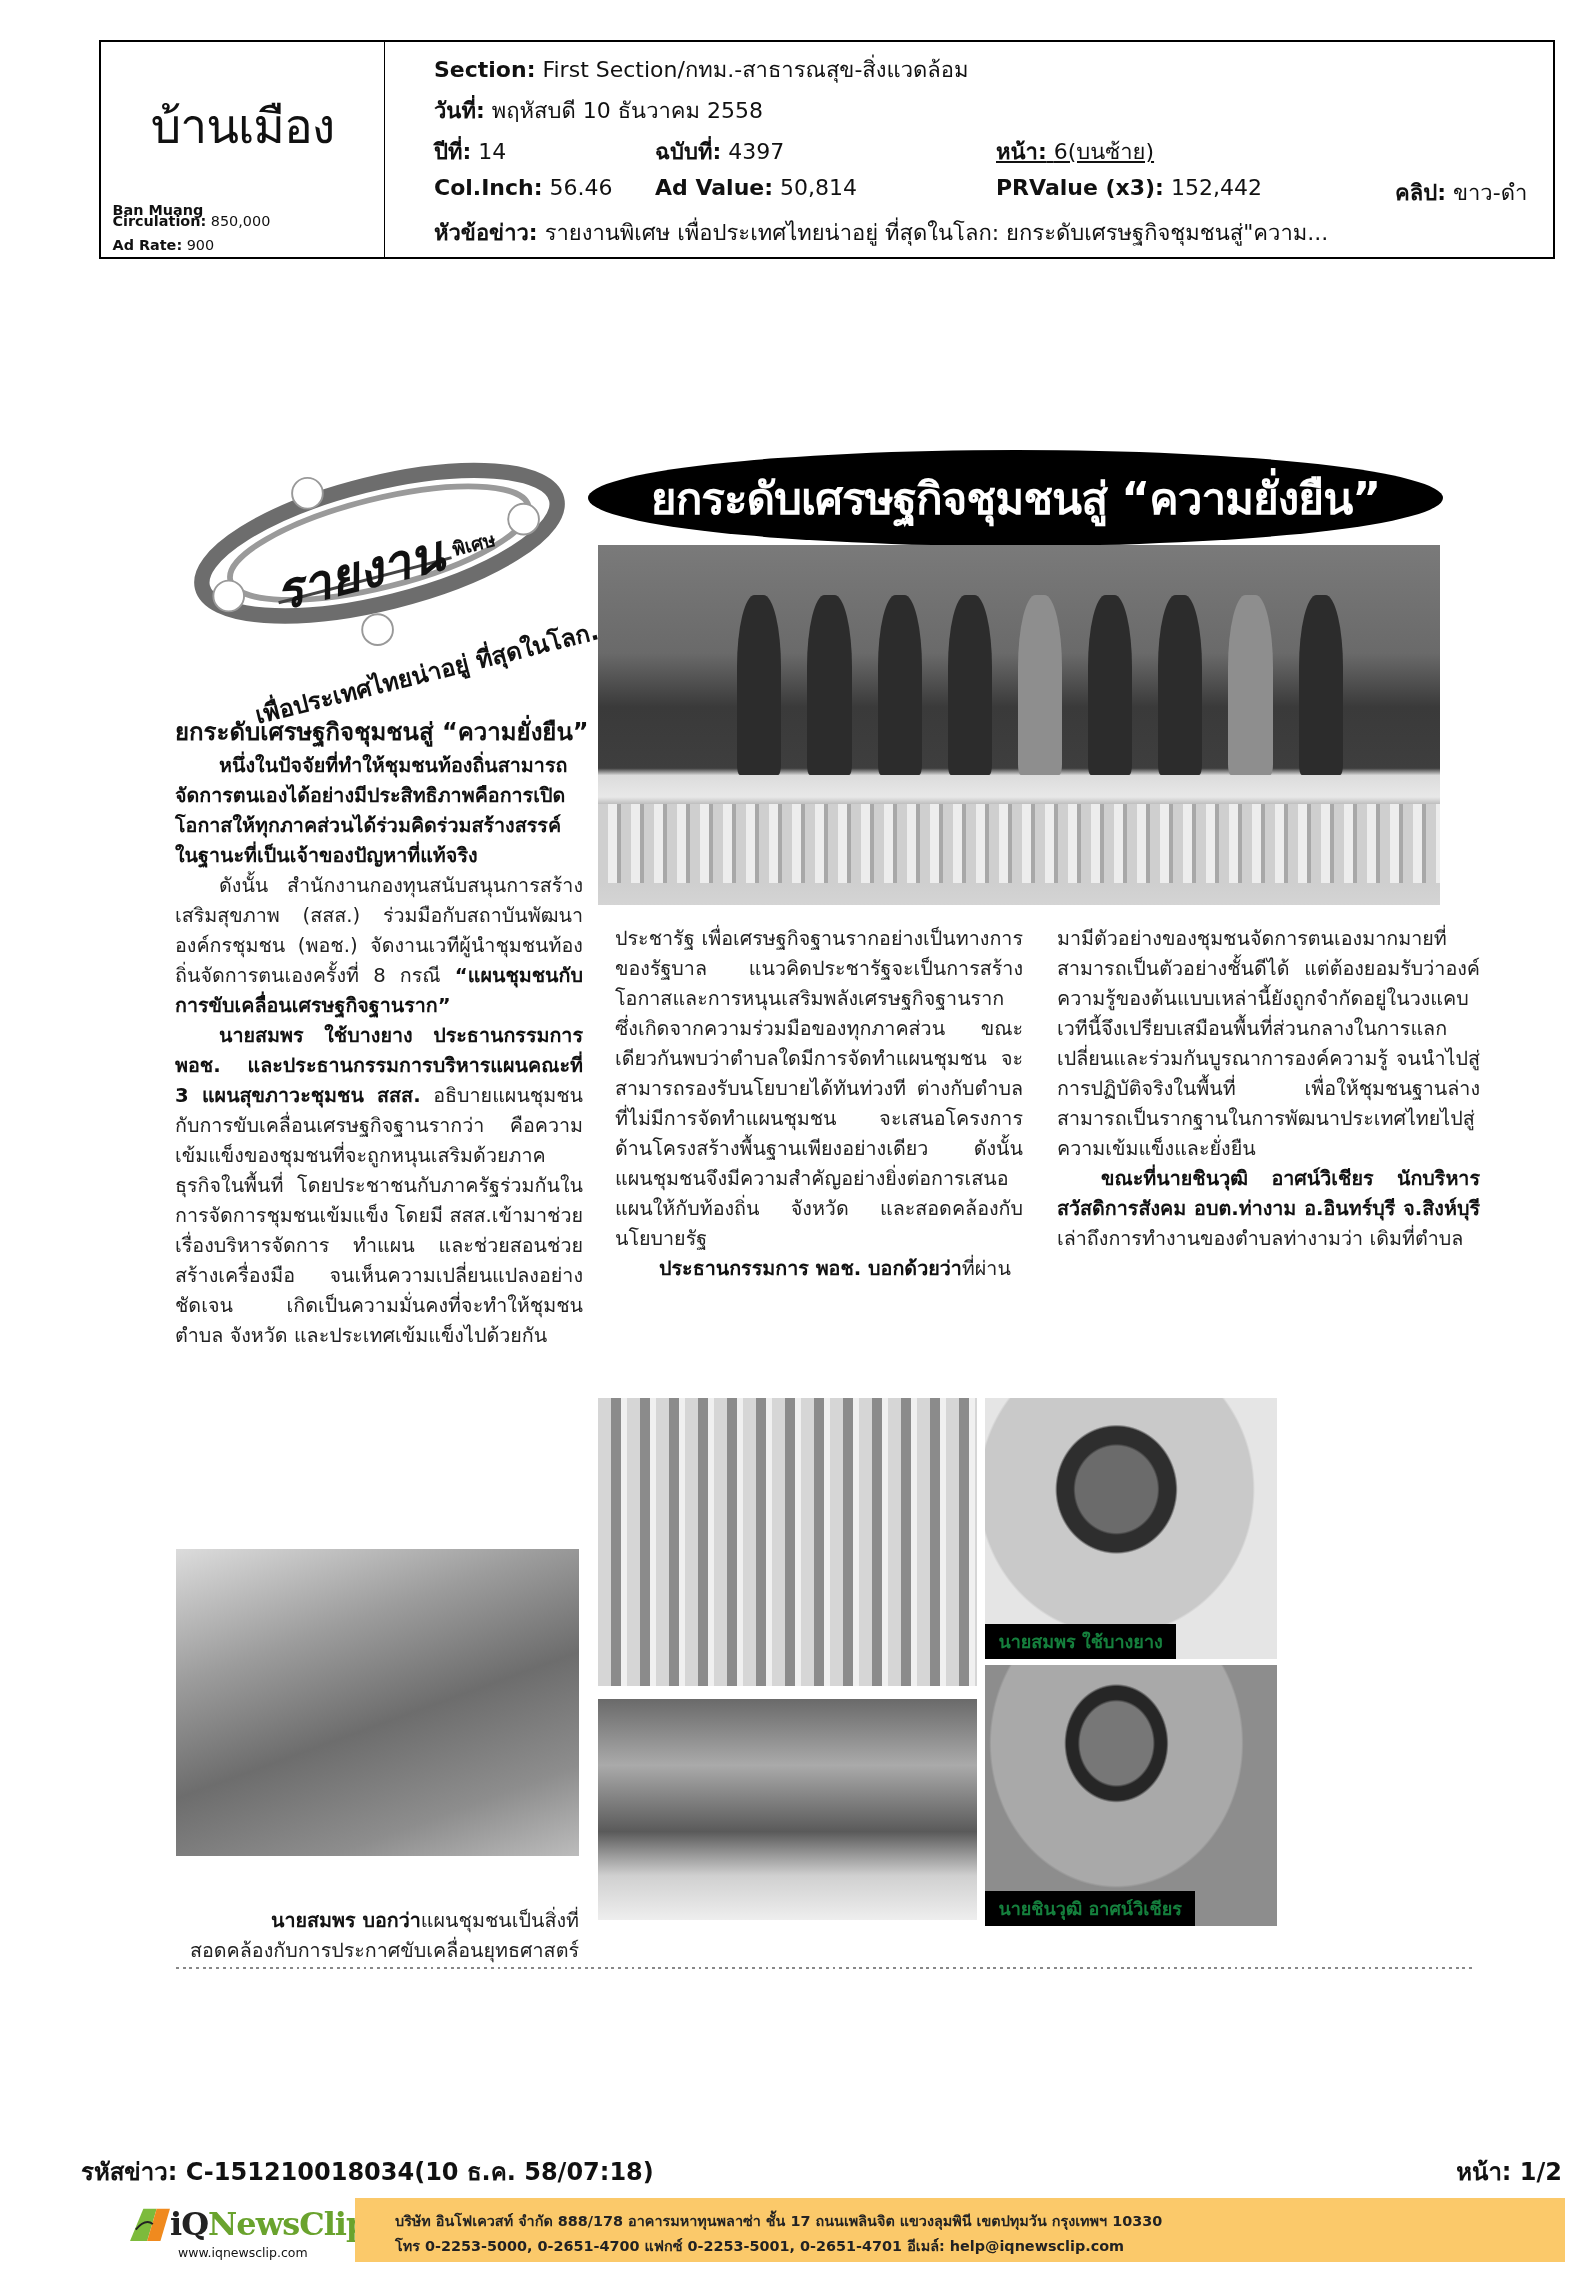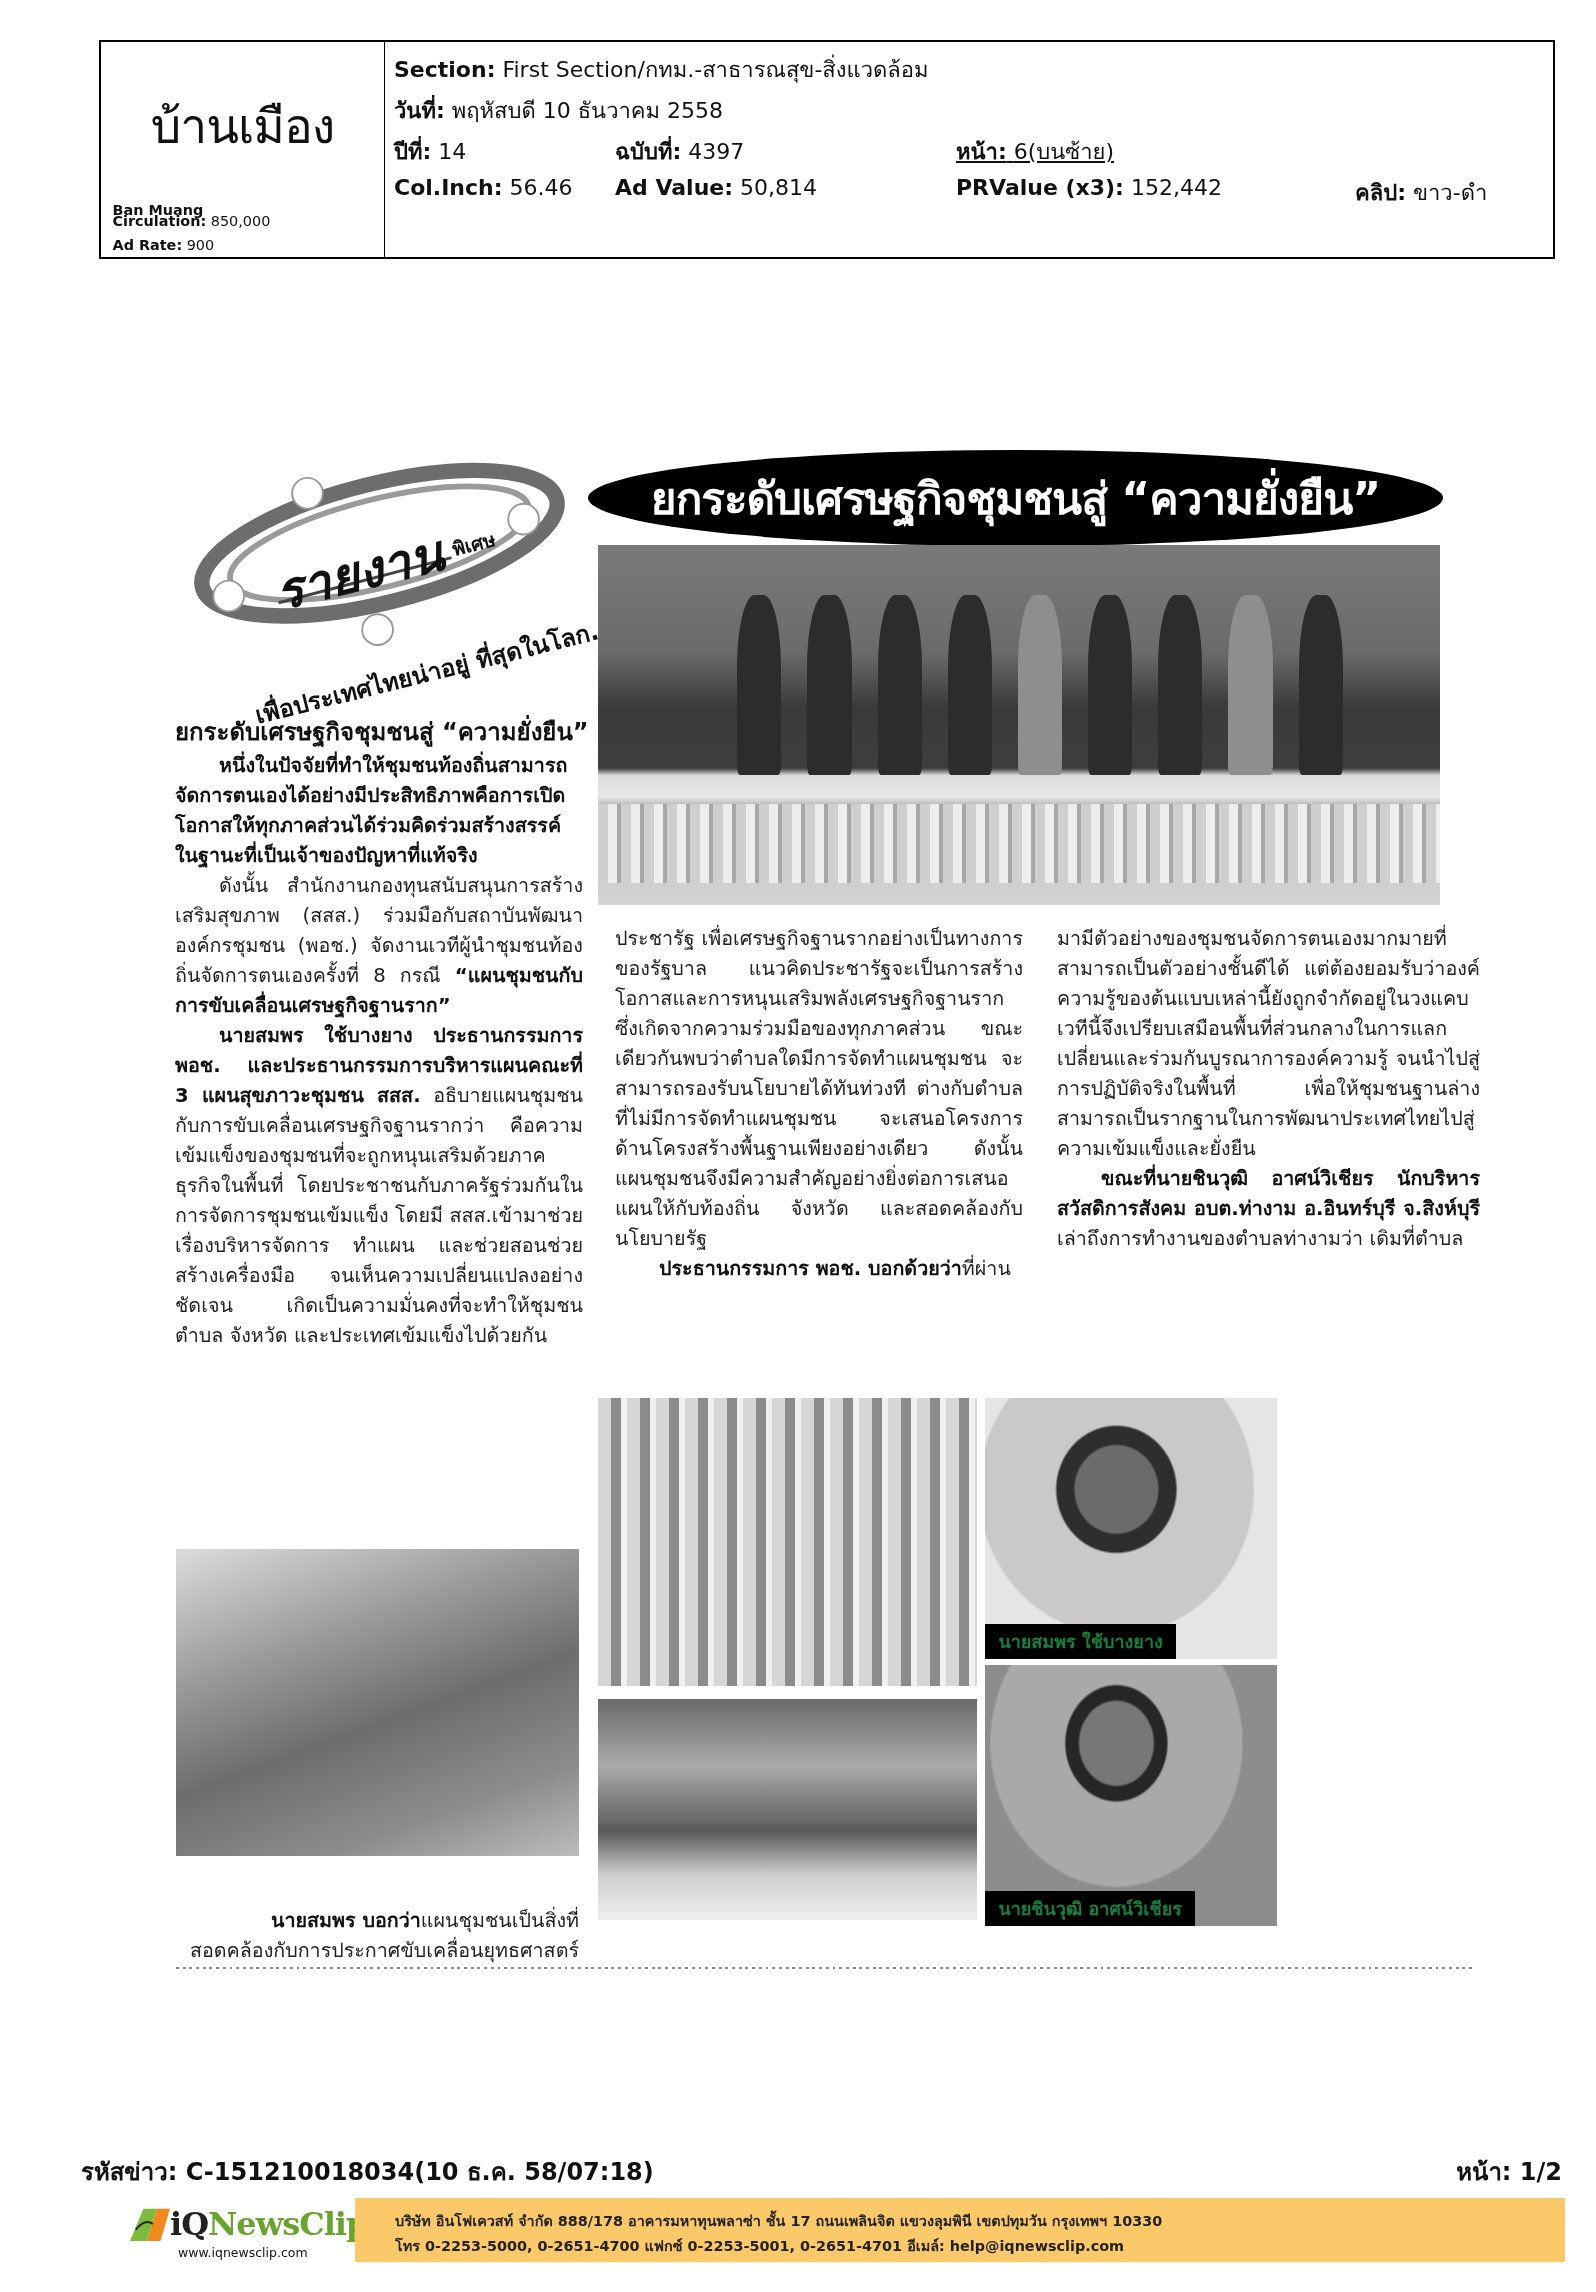--- a/index.html
+++ b/index.html
@@ -6,21 +6,21 @@
   body { width: 1597px; height: 2292px; position: relative; overflow: hidden;
          font-family: "DejaVu Sans", "Liberation Sans", sans-serif; color: #111; }
   .abs { position: absolute; }
 
   
   .hdr { left: 99px; top: 40px; width: 1456px; height: 219px; border: 2.9px solid #000; box-sizing: border-box; }
   .hdr-left { position: absolute; left: 0; top: 0; width: 284px; height: 100%; border-right: 1.9px solid #000; box-sizing: border-box; }
   .pub-name { position: absolute; left: 0; width: 100%; top: 46px; text-align: center; font-size: 48px; font-weight: normal; letter-spacing: -1px; }
   .pub-meta { position: absolute; left: 11.5px; font-size: 14.4px; }
   .hdr-right { position: absolute; left: 293px; top: 0; right: 0; height: 100%; }
-  .row { position: absolute; font-size: 22px; white-space: nowrap; }
+  .row { position: absolute; font-size: 22px; white-space: nowrap; margin-left: 40px; }
   .row b { font-weight: bold; }
 
   
   .logo { left: 173px; top: 447px; width: 413px; height: 250px; }
   
   .banner { left: 588px; top: 450px; width: 855px; height: 96px; background: #000; border-radius: 50% / 50%;
             color: #fff; font-weight: bold; font-size: 44px; display: flex; align-items: center; justify-content: center; white-space: nowrap; letter-spacing: -1px; }
 
   .photo { background: linear-gradient(180deg, #8a8a8a 0%, #5e5e5e 40%, #9a9a9a 70%, #c8c8c8 100%); overflow: hidden; }
   .photo.group { background:
@@ -94,20 +94,23 @@
       <b>Col.Inch:</b> <span>56.46</span>
     </div>
     <div class="row" style="top:133px;left:221px;">
       <b>Ad Value:</b> <span>50,814</span>
     </div>
     <div class="row" style="top:133px;left:562px;">
       <b>PRValue (x3):</b> <span>152,442</span>
     </div>
     <div class="row" style="top:133px;left:961px;">
       <b>คลิป:</b> <span>ขาว-ดำ</span>
+    </div>
+    <div class="row" style="top:173px;left:0;">
+      <b>หัวข้อข่าว:</b> <span>รายงานพิเศษ เพื่อประเทศไทยน่าอยู่ ที่สุดในโลก: ยกระดับเศรษฐกิจชุมชนสู่"ความ...</span>
     </div>
   </div>
 </div>
 
 <div class="abs logo">
   <svg width="413" height="250" viewBox="0 0 430 260">
     <ellipse cx="215" cy="100" rx="190" ry="62" transform="rotate(-14 215 100)" fill="none" stroke="#6d6d6d" stroke-width="16"></ellipse>
     <ellipse cx="215" cy="100" rx="160" ry="46" transform="rotate(-14 215 100)" fill="none" stroke="#9a9a9a" stroke-width="6"></ellipse>
     <circle cx="140" cy="48" r="16" fill="#fff" stroke="#999" stroke-width="2"></circle>
     <circle cx="365" cy="75" r="16" fill="#fff" stroke="#999" stroke-width="2"></circle>

